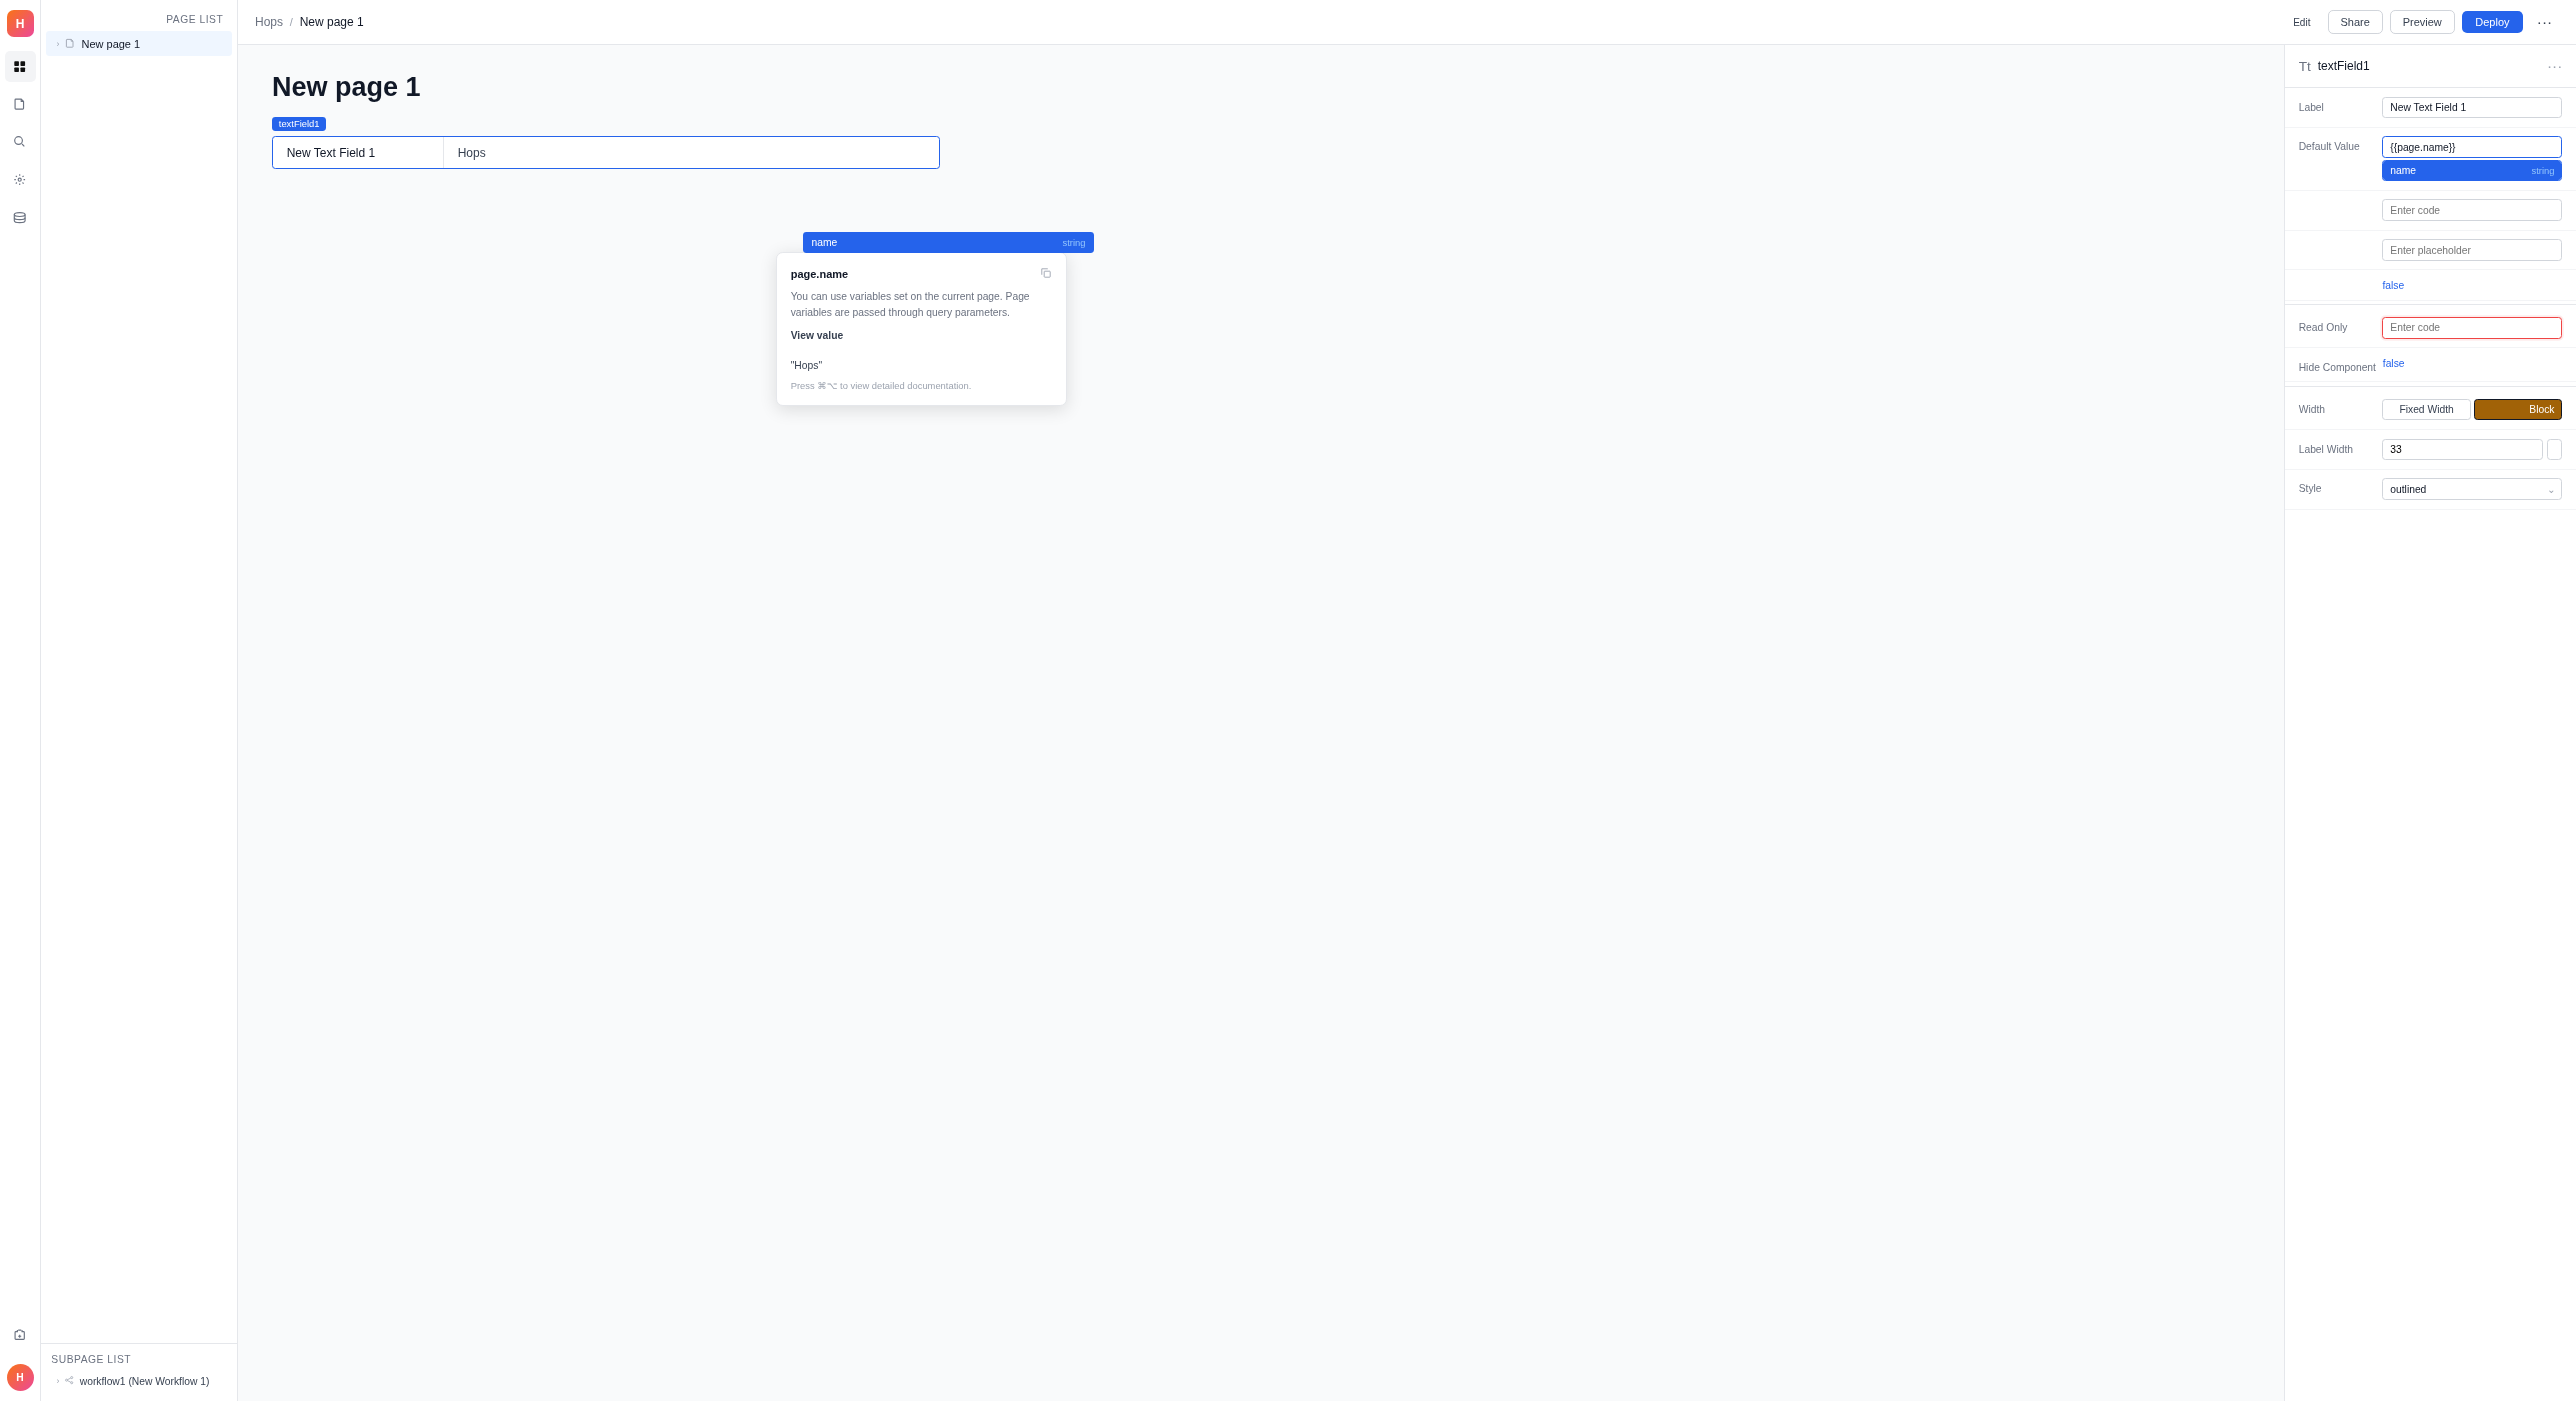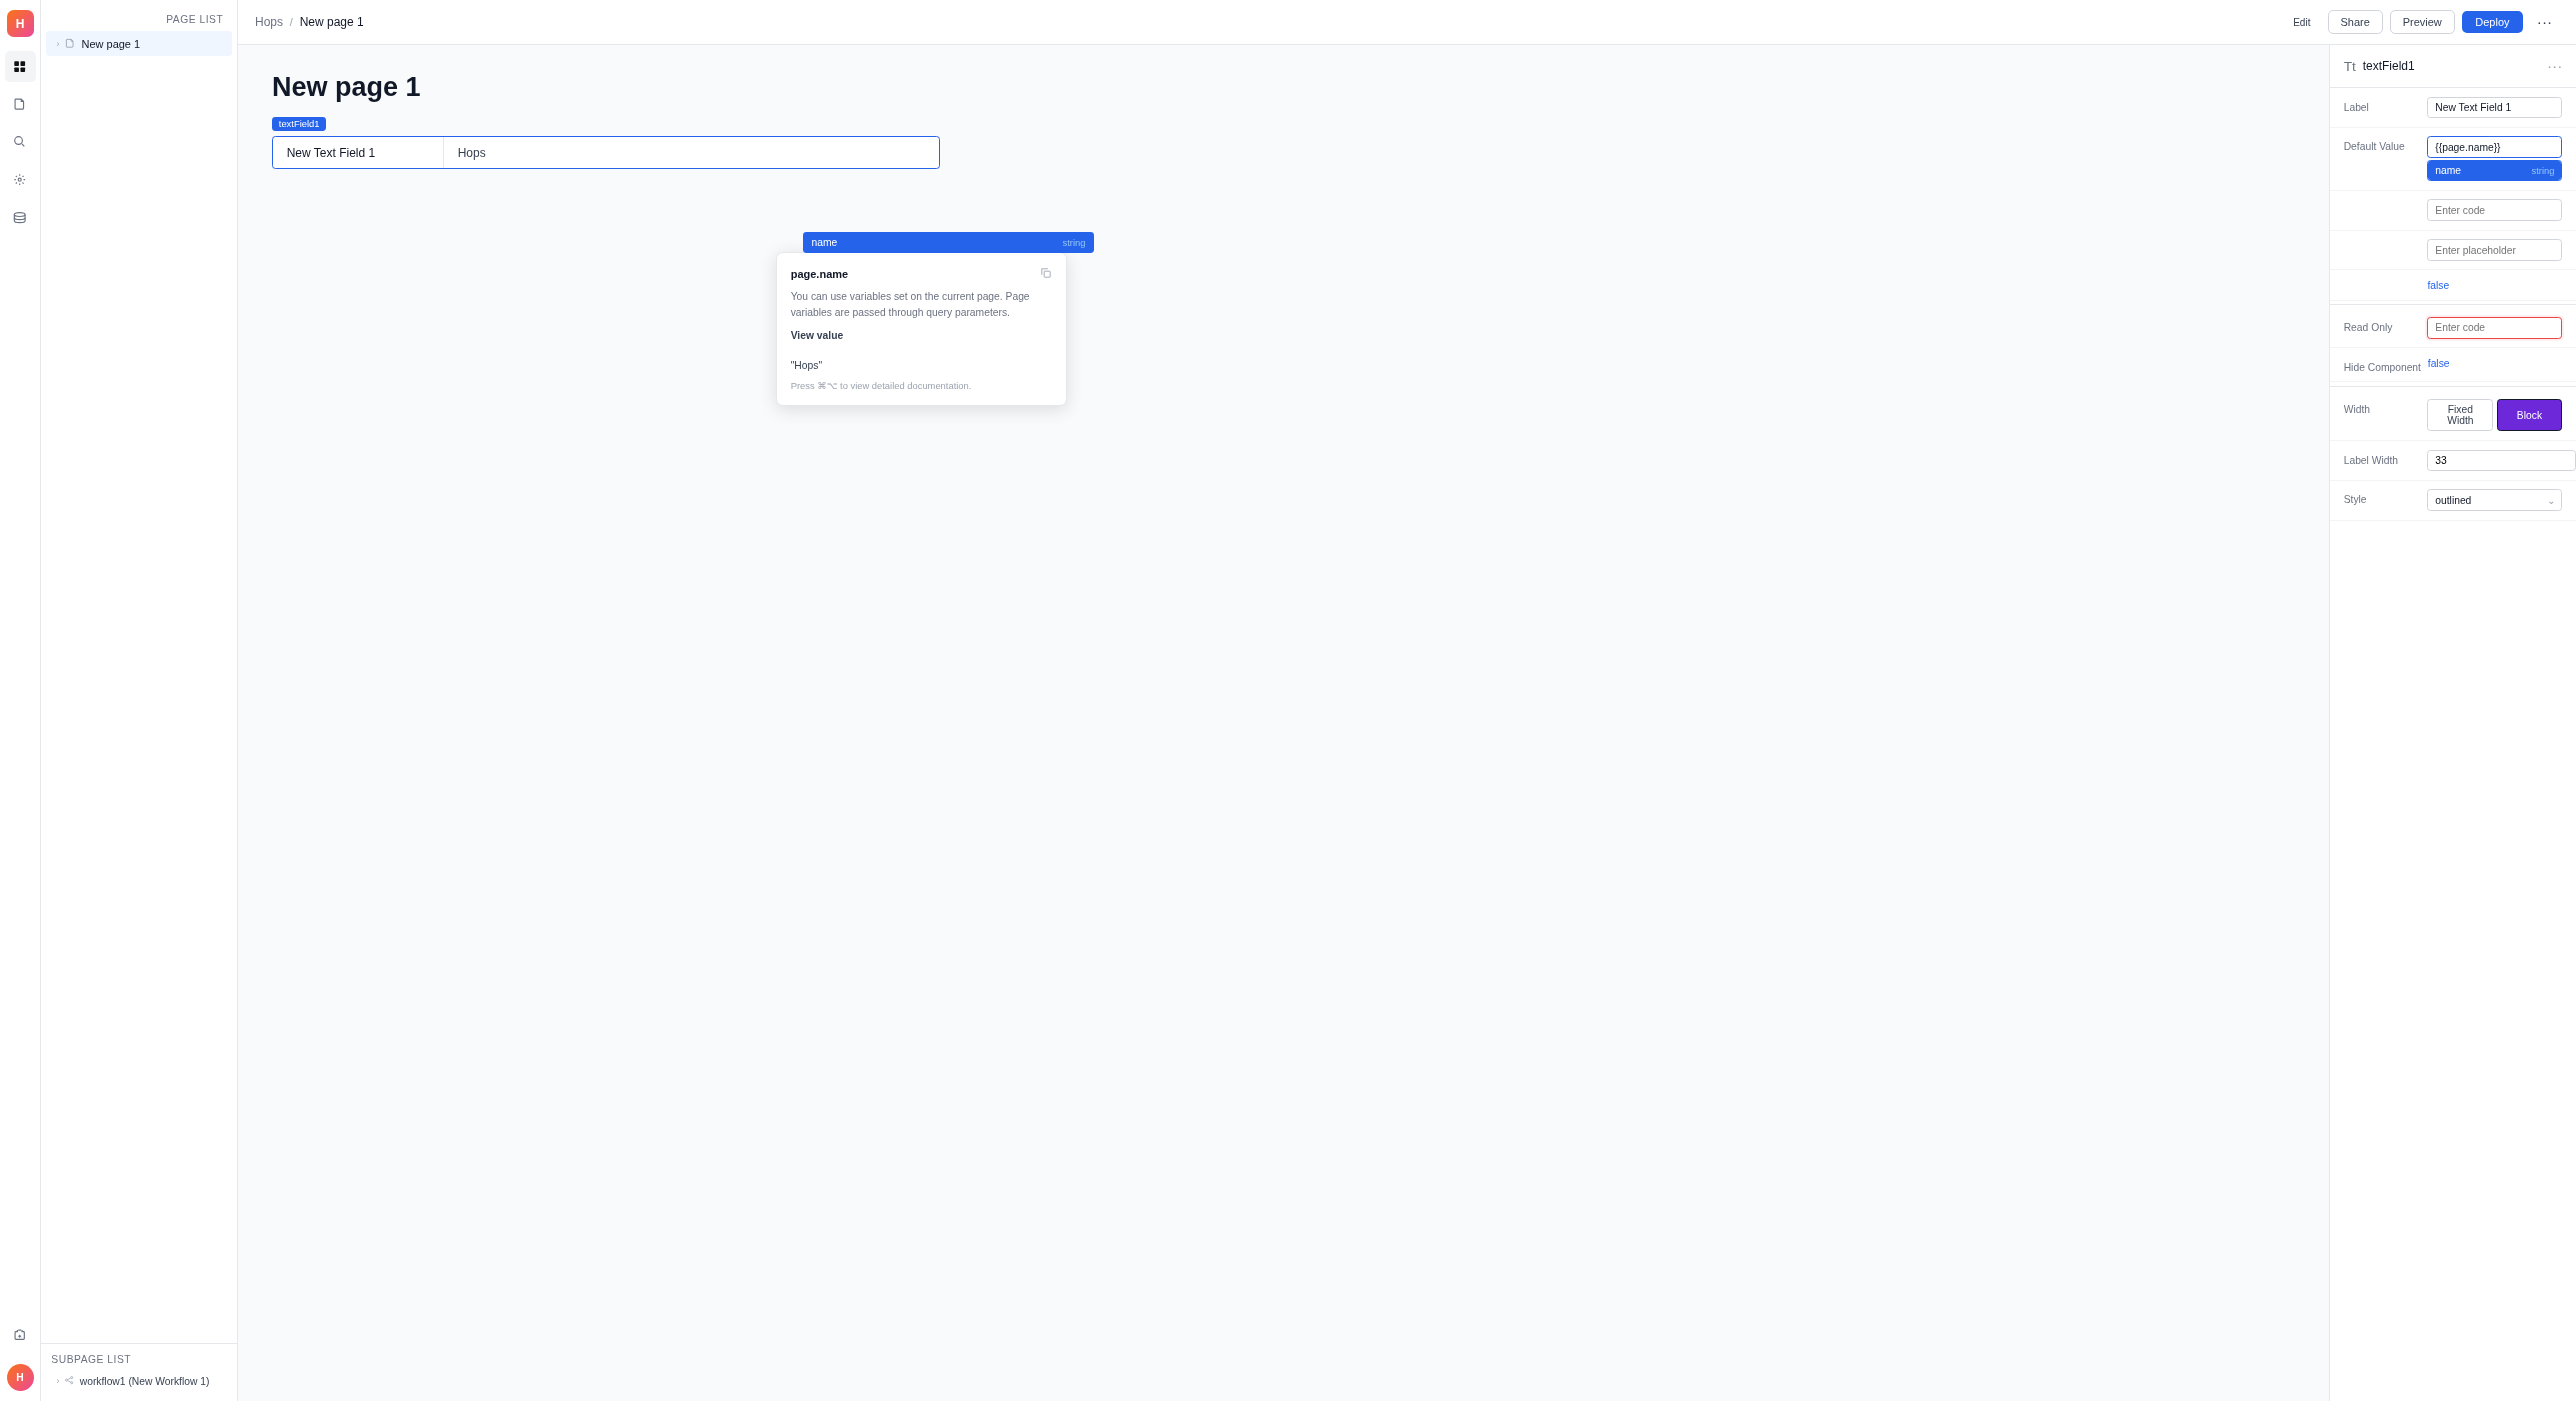--- a/index.html
+++ b/index.html
@@ -220,21 +220,21 @@
       padding: 5.1px 8.6px;
       border-radius: 3.4px;
       margin-bottom: 6.8px;
       font-size: 10.3px;
       font-weight: 500;
     }
     .suggestion-type { color: #93c5fd; font-size: 9.4px; }
 
     
     .right-panel {
-      width: 247px;
+      width: 292px;
       background: #fff;
       border-left: 0.9px solid #e5e7eb;
       display: flex;
       flex-direction: column;
       overflow-y: auto;
     }
     .right-panel-header {
       display: flex;
       align-items: center;
       padding: 12px 13.7px;
@@ -311,23 +311,24 @@
       padding: 4.3px 6.8px;
       border: 0.9px solid #d1d5db;
       border-radius: 3.4px;
       cursor: pointer;
       font-size: 10.3px;
       background: white;
       color: #374151;
       text-align: center;
     }
     .width-btn.active {
-      background: #6d28d9;
+      background: #a16207;
       color: white;
       border-color: #111827;
+      text-align: right;
     }
 
     .label-width-row {
       display: flex;
       gap: 3.4px;
     }
     .label-width-input {
       flex: 1;
       padding: 4.3px 6.8px;
       border: 0.9px solid #d1d5db;

